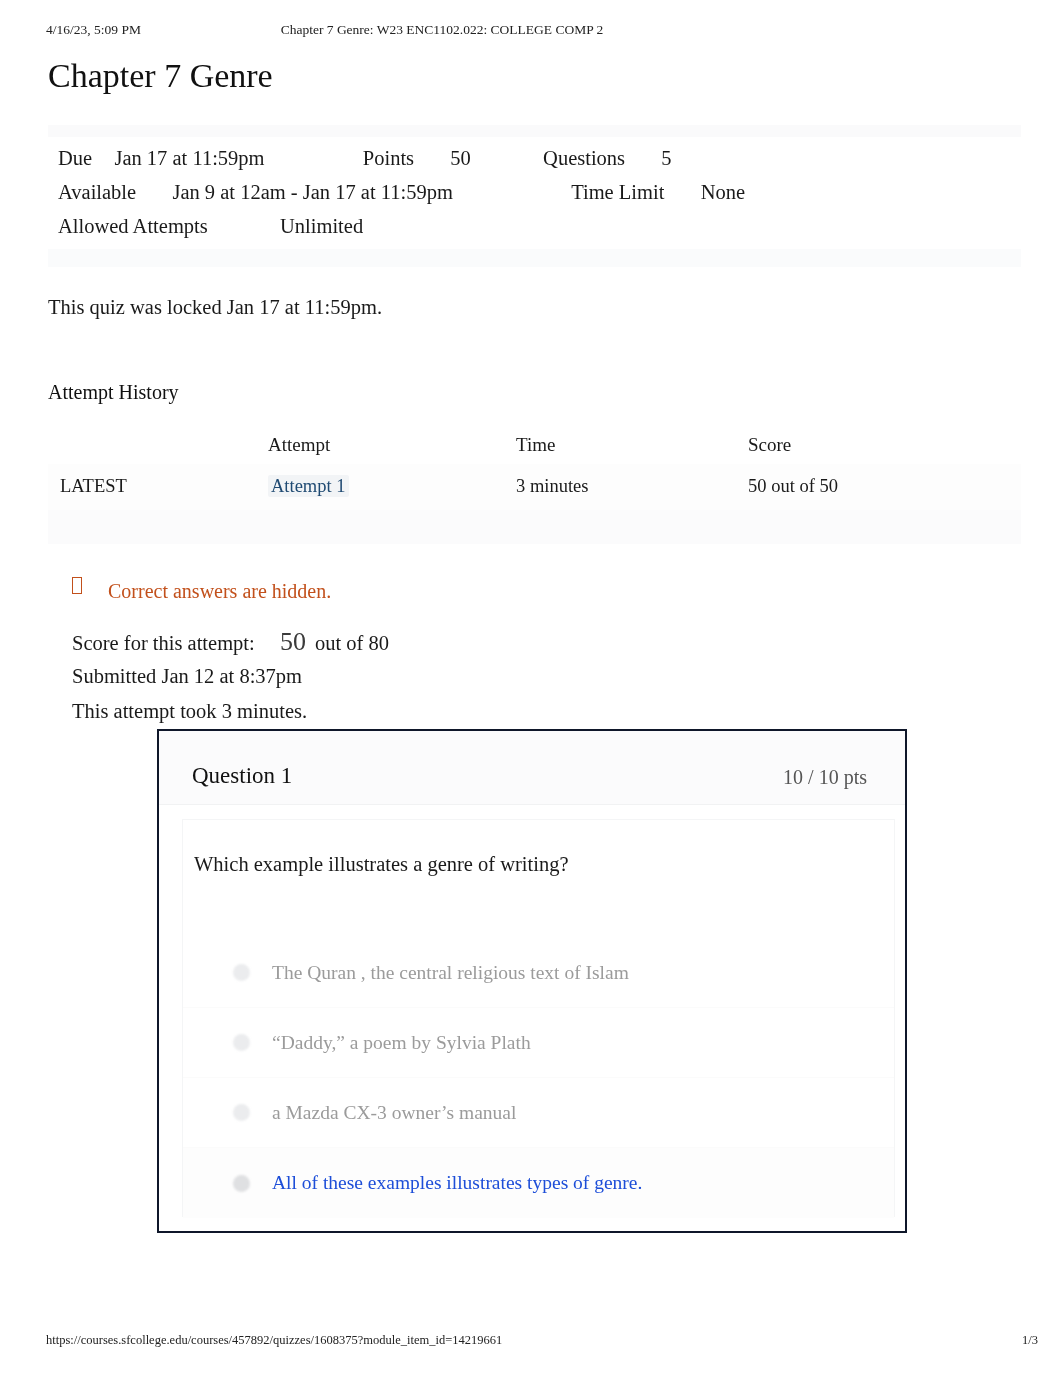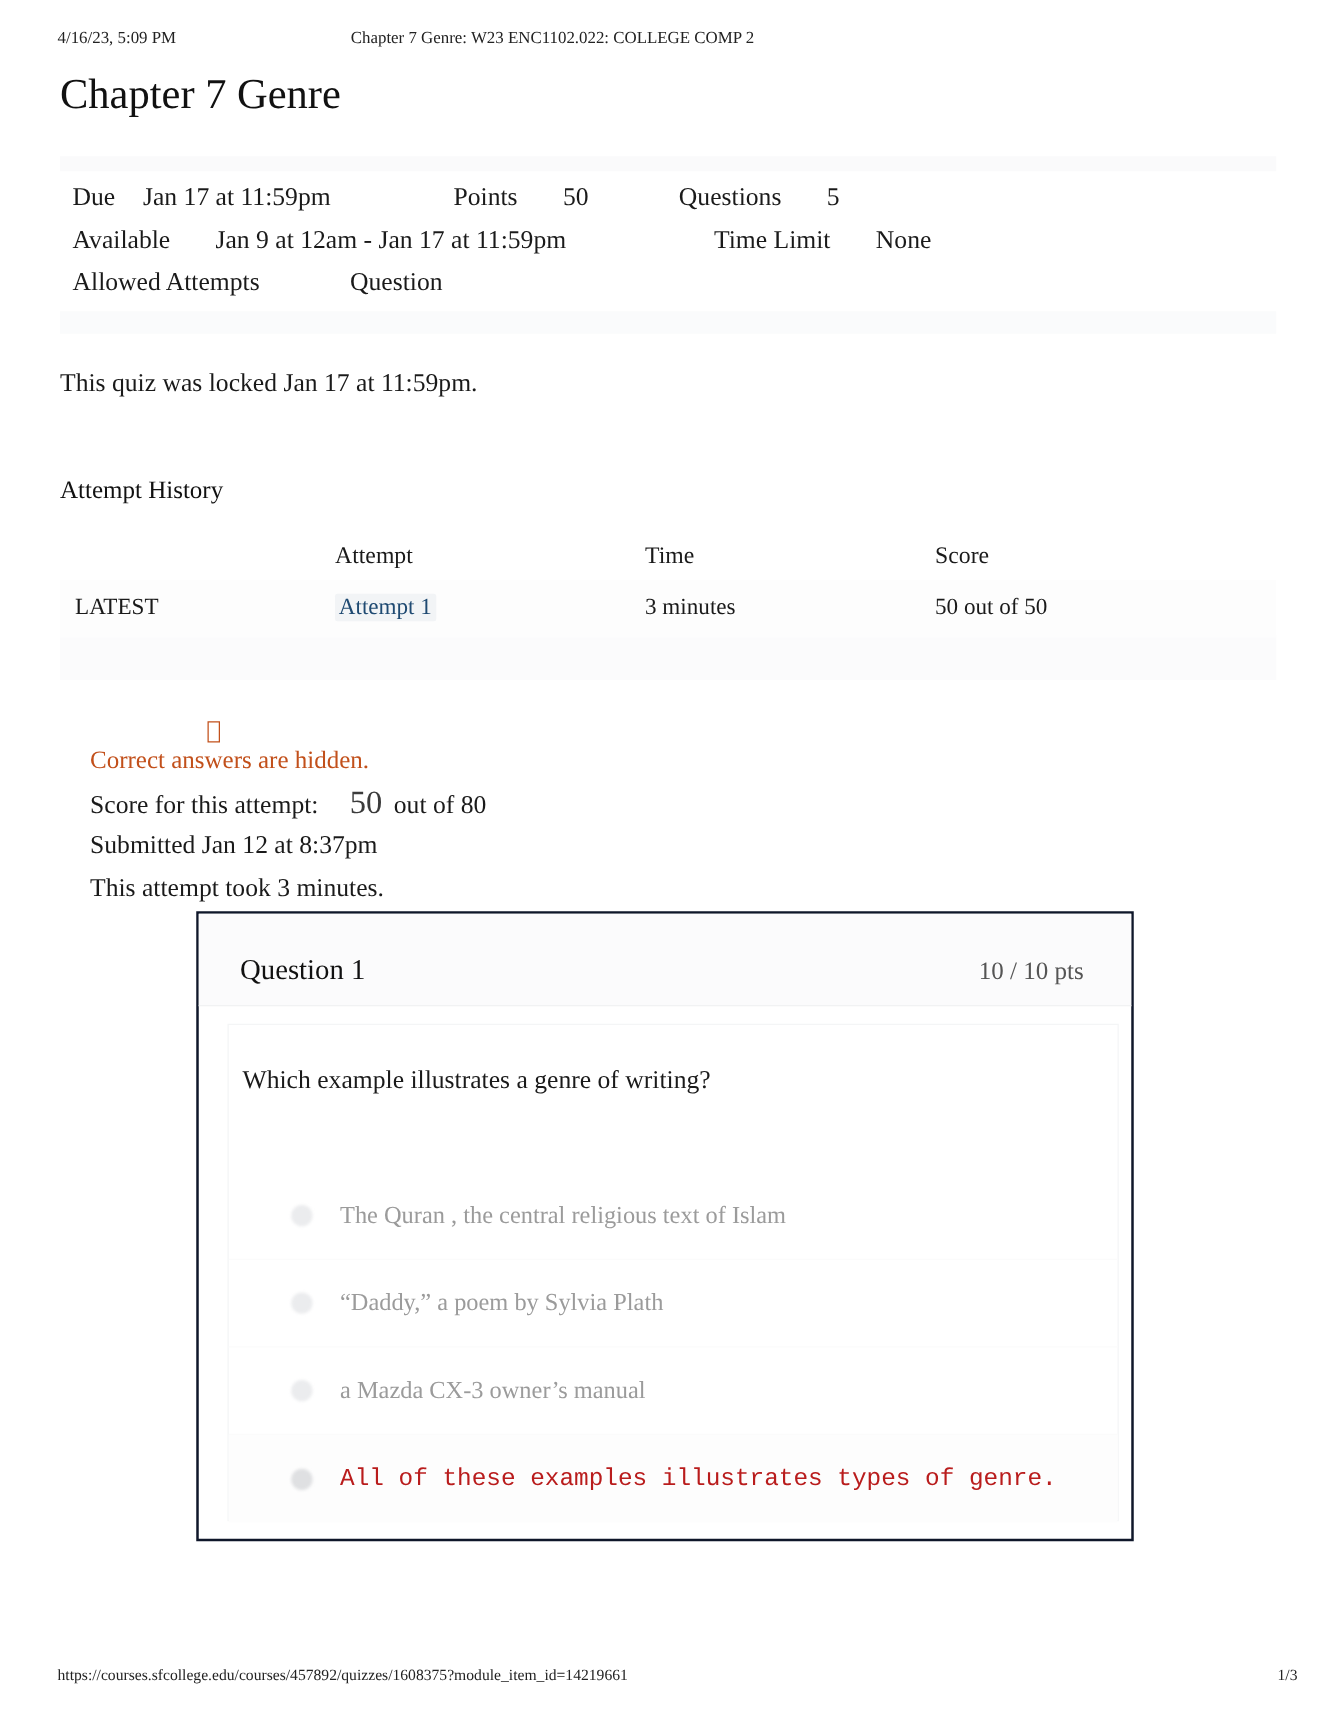--- a/index.html
+++ b/index.html
@@ -157,23 +157,22 @@
 
   
   .answers-hidden {
     position: absolute;
     left: 72px;
     top: 577px;
     font-size: 20px;
     line-height: 28px;
     color: #c2501b;
     display: flex;
-    align-items: center;
-    white-space: nowrap;
-    flex-direction: column;
+    align-items: flex-start;
+    white-space: nowrap;
   }
   .tofu-icon {
     display: inline-block;
     width: 10px;
     height: 17px;
     border: 1.4px solid #c2501b;
     margin-right: 26px;
     flex: none;
   }
 
@@ -273,22 +272,21 @@
   .answer-row.selected .radio-mark {
     background: #dfe0e2;
   }
   .answer-text {
     font-size: 19.5px;
     line-height: 26px;
     color: #9b9b9b;
     white-space: nowrap;
   }
   .answer-row.selected .answer-text {
-    color: #b91c1c;
-    font-family: Liberation Mono, monospace;
+    color: #1d4ed8;
   }
 
   
   .print-footer {
     position: absolute;
     left: 0;
     top: 1333px;
     width: 1062px;
     height: 20px;
     font-size: 12.5px;
@@ -341,21 +339,21 @@
       <span class="qi-value">Jan 9 at 12am - Jan 17 at 11:59pm</span>
       <span class="sp-xxl"></span>
       <span class="qi-label">Time Limit</span>
       <span class="sp-md"></span>
       <span class="qi-value">None</span>
     </div>
 
     <div class="qi-row">
       <span class="qi-label">Allowed Attempts</span>
       <span class="sp-lg"></span>
-      <span class="qi-value">Question</span>
+      <span class="qi-value">Unlimited</span>
     </div>
 
   </div>
   <div class="band bottom"></div>
 </div>
 
 <div class="locked-notice">This quiz was locked Jan 17 at 11:59pm.</div>
 
 <h2 class="attempt-history-heading">Attempt History</h2>
 

